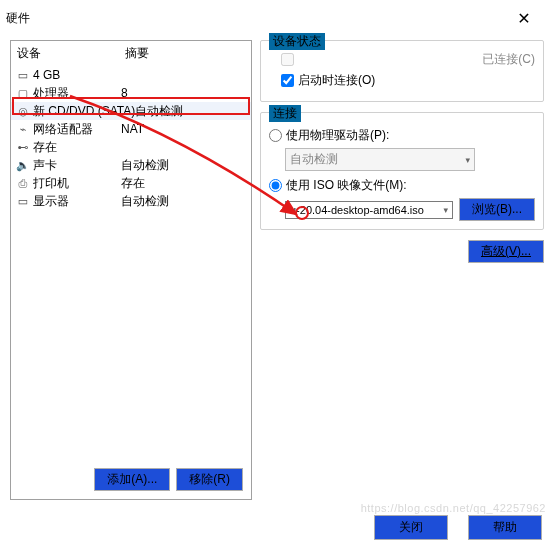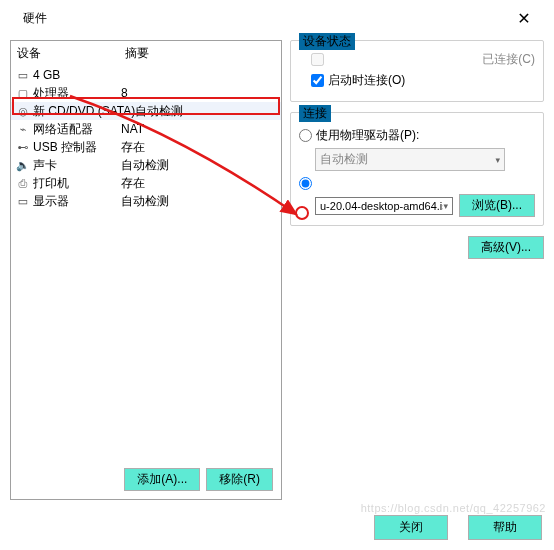--- a/index.html
+++ b/index.html
@@ -1,47 +1,47 @@
 <!DOCTYPE html>
 <html><head>
 <meta charset="utf-8">
 <style>
 * { box-sizing: border-box; margin: 0; padding: 0; }
 body { font-family: "Microsoft YaHei", "Segoe UI", sans-serif; font-size: 12px; background: #fff; width: 554px; height: 550px; position: relative; color: #000; }
-.titlebar { display: flex; align-items: center; justify-content: space-between; padding: 6px 10px 4px 23px; }
+.titlebar { display: flex; align-items: center; justify-content: space-between; padding: 6px 10px 4px 6px; }
 .close-btn { width: 40px; height: 24px; display: flex; align-items: center; justify-content: center; font-size: 16px; cursor: pointer; }
 .main { display: flex; padding: 6px 10px 0 10px; gap: 8px; position: relative; }
-.left-col { width: 272px; }
+.left-col { width: 242px; }
 .right-col { flex: 1; }
 
 .hw-box { border: 1px solid #a0a0a0; height: 460px; position: relative; background: #fff; }
 .hw-header { display: flex; padding: 4px 6px; font-size: 12px; }
 .hw-header .col-dev { width: 108px; }
 .hw-rows { }
 .hw-row { display: flex; align-items: center; height: 18px; padding: 0 4px; font-size: 12px; }
 .hw-row .icon { width: 16px; text-align: center; margin-right: 2px; color: #555; font-size: 11px; }
 .hw-row .dev { width: 88px; white-space: nowrap; }
 .hw-row .summ { }
 .hw-row.selected { background: #eef3fb; }
 .hw-highlight { position: absolute; left: 1px; right: 1px; top: 56px; height: 18px; border: 2px solid #e21a1a; pointer-events: none; }
 .hw-buttons { position: absolute; bottom: 8px; right: 8px; display: flex; gap: 6px; }
-.btn { border: 1px solid #adadad; background: #5eead4; padding: 2px 12px; font-size: 12px; cursor: pointer; font-family: inherit; }
+.btn { border: 1px solid #adadad; background: #1d4ed8; padding: 2px 12px; font-size: 12px; cursor: pointer; font-family: inherit; }
 
 .group { border: 1px solid #d0d0d0; border-radius: 2px; padding: 10px 8px 8px 8px; margin-bottom: 10px; position: relative; }
 .group-title { position: absolute; top: -8px; left: 8px; background: #0369a1; padding: 0 4px; font-size: 12px; }
 .chk-row { display: flex; align-items: center; gap: 4px; margin-bottom: 4px; font-size: 12px; }
 .chk-row input { margin-left: 12px; }
 .chk-disabled { color: #888; justify-content: space-between; }
 .radio-row { display: flex; align-items: center; gap: 4px; margin: 4px 0; font-size: 12px; }
 .radio-row input { margin-left: 0; }
 .select-dd { width: 190px; margin-left: 16px; margin-top: 2px; margin-bottom: 6px; border: 1px solid #bbb; background: #f5f5f5; color: #888; padding: 2px 4px; font-size: 12px; display: flex; justify-content: space-between; align-items: center; }
 .iso-row { display: flex; align-items: center; gap: 6px; margin-left: 16px; margin-top: 2px; }
 .iso-input { flex: 1; border: 1px solid #7a7a7a; padding: 2px 4px; font-size: 11px; display: flex; justify-content: space-between; align-items: center; min-width: 0; }
 .iso-input span:first-child { white-space: nowrap; overflow: hidden; }
-.adv-row { display: flex; justify-content: flex-end; margin-top: 6px; }
+.adv-row { display: flex; justify-content: flex-end; margin-top: 6px; text-decoration: underline; }
 
 .footer { position: absolute; bottom: 10px; right: 12px; display: flex; gap: 20px; }
 .footer .btn { padding: 3px 24px; }
 
 .annot-arrow { position: absolute; pointer-events: none; z-index: 20; }
 .red-circle { position: absolute; width: 14px; height: 14px; border: 2px solid #e21a1a; border-radius: 50%; pointer-events: none; z-index: 21; }
 
 .chev { font-size: 9px; color: #666; }
 .watermark { position: absolute; right: 8px; bottom: 36px; color: #d8d8d8; font-size: 11px; letter-spacing: 0.5px; pointer-events: none; padding-left: 28px; }
 </style>
@@ -75,21 +75,20 @@
           <span class="dev" style="width:102px">新 CD/DVD (SATA)</span>
           <span class="summ">自动检测</span>
         </div>
         <div class="hw-row">
           <span class="icon">⌁</span>
           <span class="dev">网络适配器</span>
           <span class="summ">NAT</span>
         </div>
         <div class="hw-row">
           <span class="icon">⊷</span>
-          <span class="dev">USB 控制器</span>
           <span class="summ">存在</span>
         </div>
         <div class="hw-row">
           <span class="icon">🔈</span>
           <span class="dev">声卡</span>
           <span class="summ">自动检测</span>
         </div>
         <div class="hw-row">
           <span class="icon">⎙</span>
           <span class="dev">打印机</span>
@@ -127,20 +126,21 @@
       <div class="radio-row">
         <input type="radio" name="conn" style="">
         <span>使用物理驱动器(P):</span>
       </div>
       <div class="select-dd">
         <span>自动检测</span>
         <span class="chev">▾</span>
       </div>
       <div class="radio-row" style="position:relative">
         <input type="radio" name="conn" checked="" style="">
+        <span>使用 ISO 映像文件(M):</span>
       </div>
       <div class="iso-row">
         <div class="iso-input">
           <span>u-20.04-desktop-amd64.iso</span>
           <span class="chev">▾</span>
         </div>
         <button class="btn">浏览(B)...</button>
       </div>
     </div>
 

